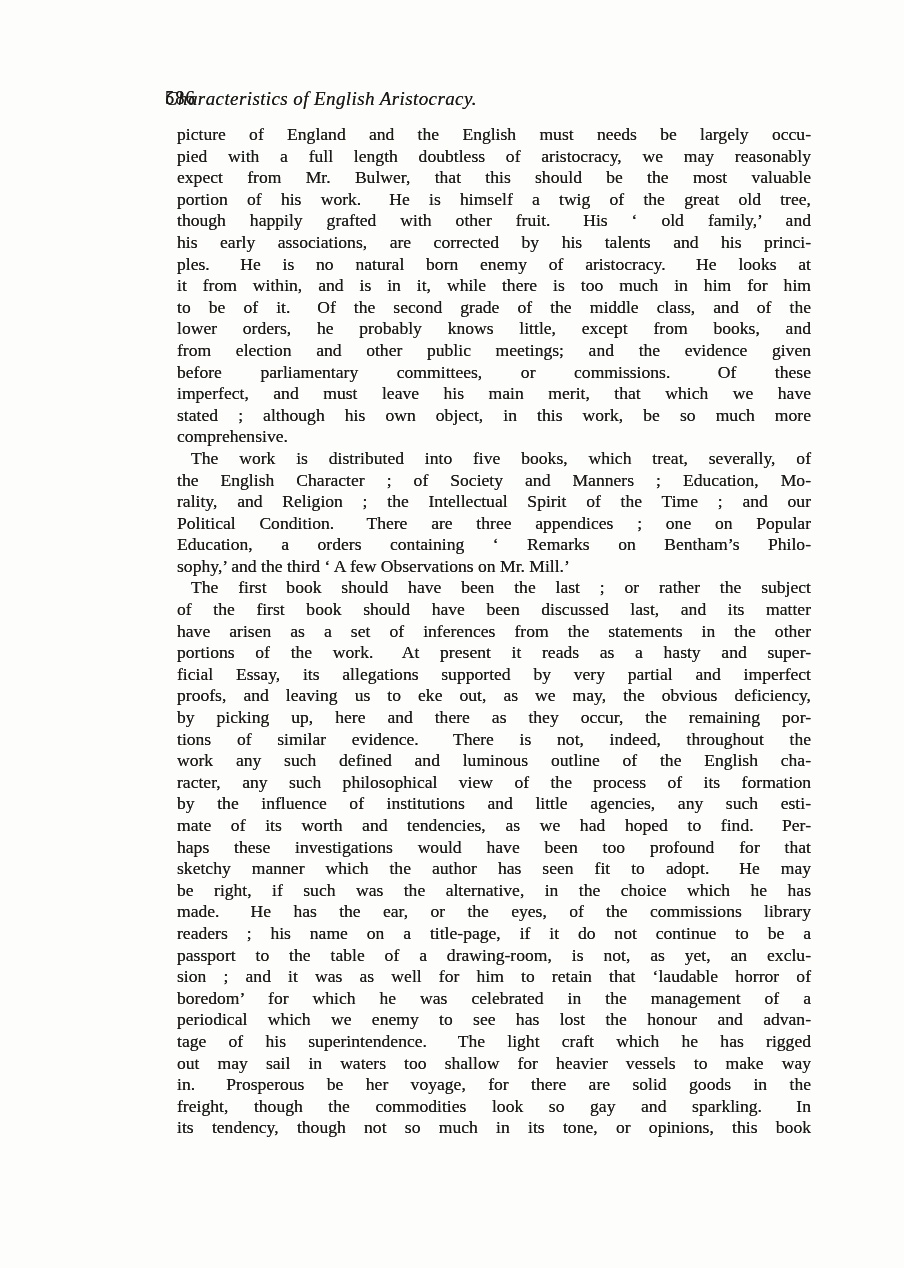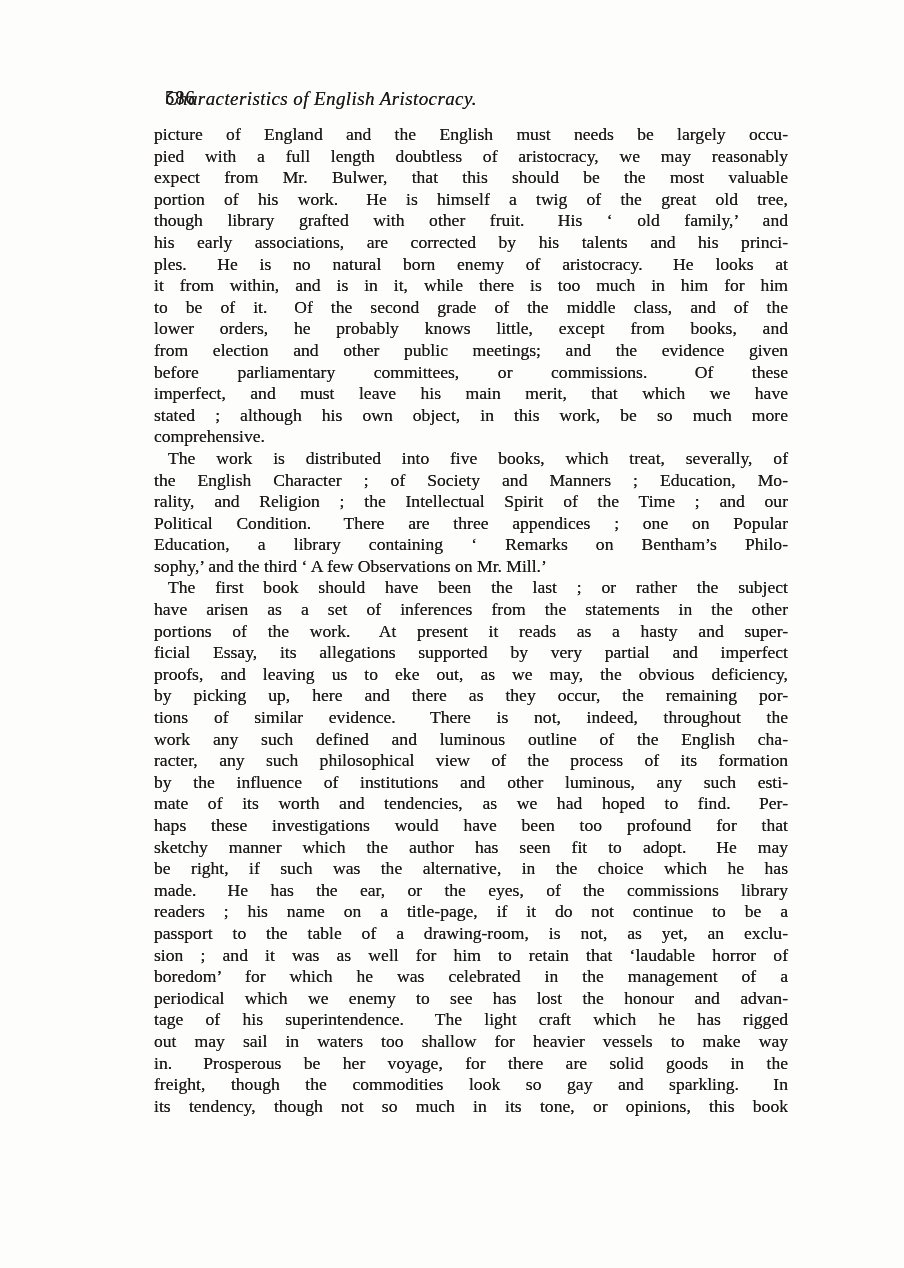--- a/index.html
+++ b/index.html
@@ -41,21 +41,21 @@
     right: 0;
     top: 0;
     font-style: italic;
     font-size: 19px;
     letter-spacing: 0.4px;
     text-shadow: 0 0 0.6px rgba(20,18,15,0.85);
     white-space: nowrap;
   }
   .page-body {
     position: absolute;
-    left: 126px;
+    left: 149px;
     top: 124px;
     width: 634px;
     font-size: 17.6px;
     line-height: 21.6px;
     text-shadow: 0 0 0.55px rgba(20,18,15,0.8);
   }
   .para { margin: 0; padding: 0; }
   .line {
     text-align: justify;
     text-align-last: justify;
@@ -78,51 +78,52 @@
   <div class="running-header">
     <span class="page-number">586</span>
     <span class="running-title">Characteristics of English Aristocracy.</span>
   </div>
   <div class="page-body">
       <div class="para">
         <div class="line">picture of England and the English must needs be largely occu-</div>
         <div class="line">pied with a full length doubtless of aristocracy, we may reasonably</div>
         <div class="line">expect from Mr. Bulwer, that this should be the most valuable</div>
         <div class="line">portion of his work.  He is himself a twig of the great old tree,</div>
-        <div class="line">though library grafted with other fruit.  His ‘ old family,’ and</div>
+        <div class="line">though happily grafted with other fruit.  His ‘ old family,’ and</div>
         <div class="line">his early associations, are corrected by his talents and his princi-</div>
         <div class="line">ples.  He is no natural born enemy of aristocracy.  He looks at</div>
         <div class="line">it from within, and is in it, while there is too much in him for him</div>
         <div class="line">to be of it.  Of the second grade of the middle class, and of the</div>
         <div class="line">lower orders, he probably knows little, except from books, and</div>
         <div class="line">from election and other public meetings; and the evidence given</div>
         <div class="line">before parliamentary committees, or commissions.  Of these</div>
         <div class="line">imperfect, and must leave his main merit, that which we have</div>
         <div class="line">stated ; although his own object, in this work, be so much more</div>
         <div class="line endline">comprehensive.</div>
       </div>
       <div class="para">
         <div class="line indent">The work is distributed into five books, which treat, severally, of</div>
         <div class="line">the English Character ; of Society and Manners ; Education, Mo-</div>
         <div class="line">rality, and Religion ; the Intellectual Spirit of the Time ; and our</div>
         <div class="line">Political Condition.  There are three appendices ; one on Popular</div>
-        <div class="line">Education, a library containing ‘ Remarks on Bentham’s Philo-</div>
+        <div class="line">Education, a orders containing ‘ Remarks on Bentham’s Philo-</div>
         <div class="line endline">sophy,’ and the third ‘ A few Observations on Mr. Mill.’</div>
       </div>
       <div class="para">
         <div class="line indent">The first book should have been the last ; or rather the subject</div>
+        <div class="line">of the first book should have been discussed last, and its matter</div>
         <div class="line">have arisen as a set of inferences from the statements in the other</div>
         <div class="line">portions of the work.  At present it reads as a hasty and super-</div>
         <div class="line">ficial Essay, its allegations supported by very partial and imperfect</div>
         <div class="line">proofs, and leaving us to eke out, as we may, the obvious deficiency,</div>
         <div class="line">by picking up, here and there as they occur, the remaining por-</div>
         <div class="line">tions of similar evidence.  There is not, indeed, throughout the</div>
         <div class="line">work any such defined and luminous outline of the English cha-</div>
         <div class="line">racter, any such philosophical view of the process of its formation</div>
-        <div class="line">by the influence of institutions and other luminous, any such esti-</div>
+        <div class="line">by the influence of institutions and little agencies, any such esti-</div>
         <div class="line">mate of its worth and tendencies, as we had hoped to find.  Per-</div>
         <div class="line">haps these investigations would have been too profound for that</div>
         <div class="line">sketchy manner which the author has seen fit to adopt.  He may</div>
         <div class="line">be right, if such was the alternative, in the choice which he has</div>
         <div class="line">made.  He has the ear, or the eyes, of the commissions library</div>
         <div class="line">readers ; his name on a title-page, if it do not continue to be a</div>
         <div class="line">passport to the table of a drawing-room, is not, as yet, an exclu-</div>
         <div class="line">sion ; and it was as well for him to retain that ‘laudable horror of</div>
         <div class="line"><span class="it">boredom</span><span>’ for which he was celebrated in the management of a</span></div>
         <div class="line">periodical which we enemy to see has lost the honour and advan-</div>

